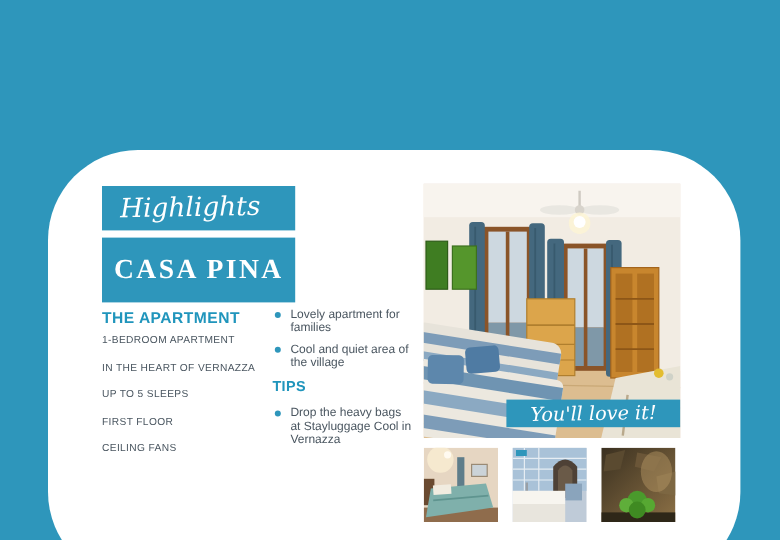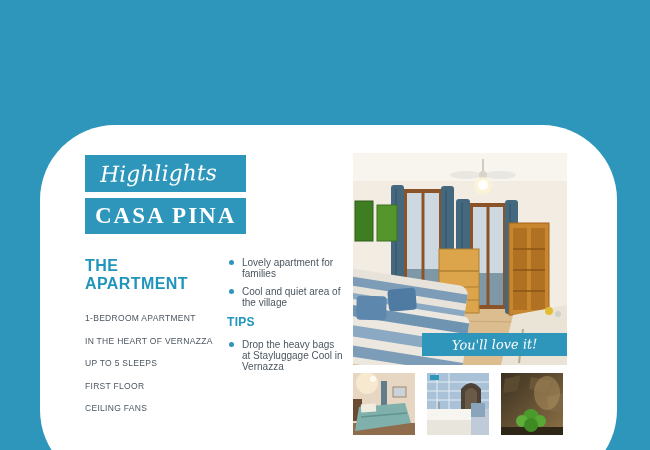--- a/index.html
+++ b/index.html
@@ -19,29 +19,29 @@
     display:flex; align-items:center;
   }
   .eyebrow-band {
     left:45px; top:30px; width:161px; height:37px;
     padding-left:15px;
     font-family:"DejaVu Serif", serif; font-style:italic;
     font-size:22px;
   }
   .eyebrow-band span { transform:rotate(-1deg); }
   .title-band {
-    left:45px; top:73px; width:161px; height:36px;
+    left:45px; top:73px; width:161px; height:54px;
     padding-left:10px;
     font-family:"Liberation Serif", serif; font-weight:bold;
     font-size:23px; letter-spacing:2px;
   }
   .apartment-col { position:absolute; left:45px; top:132px; width:135px; }
   .col-heading {
-    color:#2095BC; font-weight:bold; font-size:16px;
-    letter-spacing:0.4px; margin-bottom:20px;
+    color:#2095BC; font-weight:bold; font-size:13px;
+    letter-spacing:0.4px; margin-bottom:6px;
   }
   .apt-item {
     font-size:8.5px; color:#4A5660; letter-spacing:0.3px;
     margin-bottom:12.5px; white-space:nowrap;
   }
   .facts-col { position:absolute; left:187px; top:132px; width:118px; }
   .facts-heading { font-size:12px; margin-bottom:10px; letter-spacing:0.3px; }
   .tips-heading { margin-top:7px; }
   .bullet-item {
     display:flex; font-size:10px; line-height:11px;
@@ -52,21 +52,21 @@
     background:#2E96BB; margin:3px 8px 0 2px;
   }
   .photo {
     position:absolute; left:313px; top:28px; width:214px; height:212px;
     overflow:hidden; background:#f2ece3;
   }
   .photo-banner {
     position:absolute; left:69px; right:0; top:180px; height:23px;
     background:#2E96BB; color:#fff;
     display:flex; align-items:center; justify-content:center;
-    font-family:"DejaVu Serif", serif; font-style:italic; font-size:13px;
+    font-family:"DejaVu Serif", serif; font-style:italic; font-size:16px;
   }
   .photo-banner span { transform:rotate(-1deg); }
   .thumbs {
     position:absolute; left:313px; top:248px; width:210px;
     display:flex; justify-content:space-between;
   }
   .thumb { width:62px; height:62px; overflow:hidden; }
   svg { display:block; }
 </style>
 </head>

